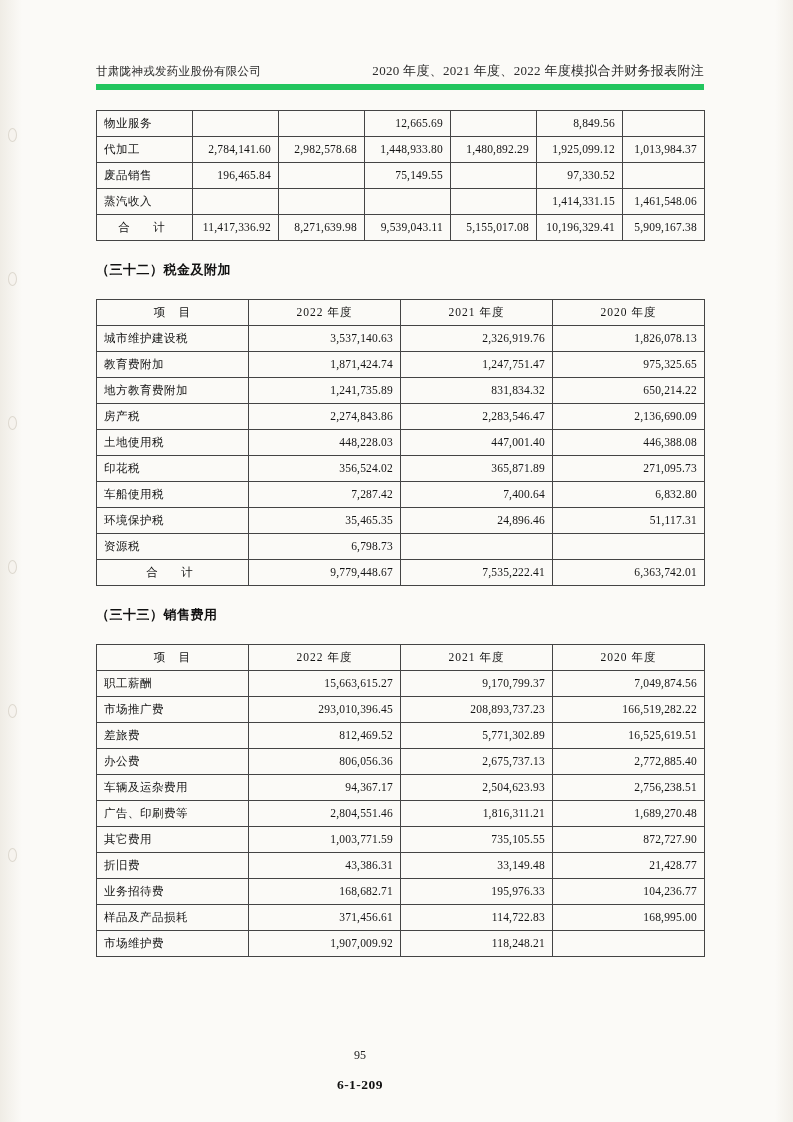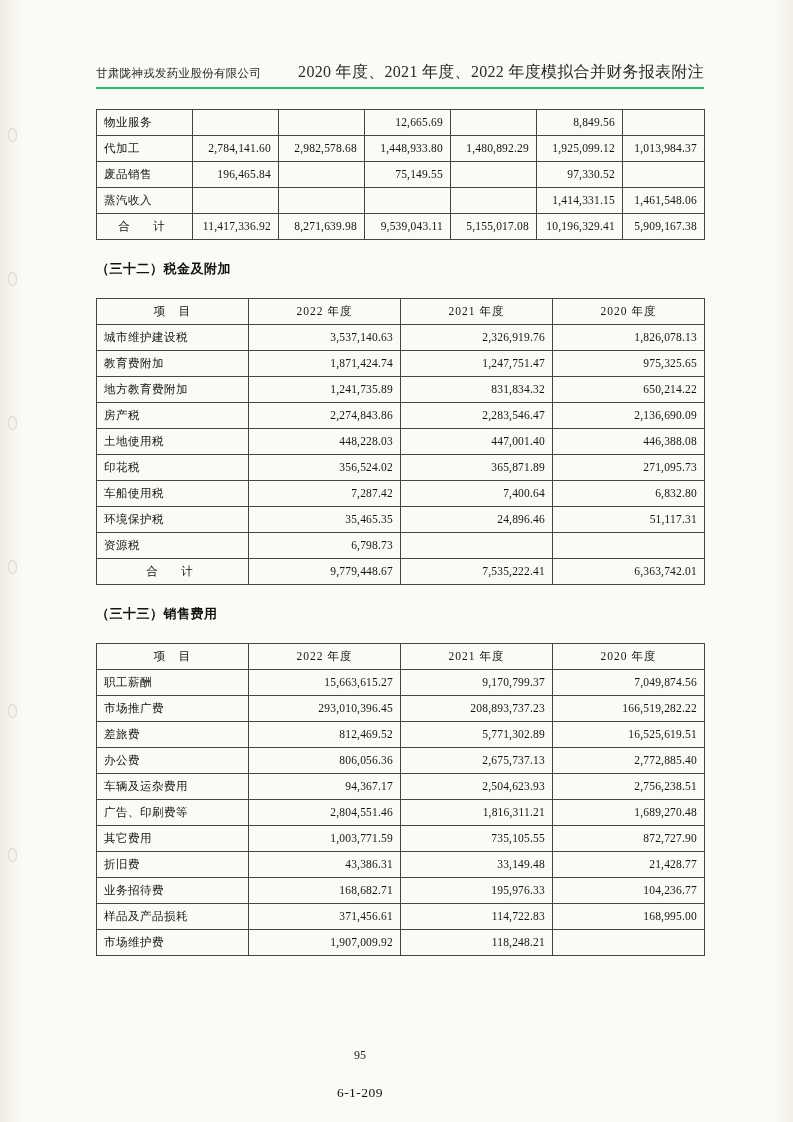--- a/index.html
+++ b/index.html
@@ -51,25 +51,25 @@
     width: 608px;
   }
 
   .header {
     display: flex;
     justify-content: space-between;
     align-items: baseline;
     font-size: 11.5px;
     color: #2a2a2a;
     padding-bottom: 4px;
-    border-bottom: 2px solid #22c55e;
+    border-bottom: 6px solid #22c55e;
     letter-spacing: 0.3px;
   }
   .header .left { white-space: nowrap; }
-  .header .right { white-space: nowrap; font-size: 16px; }
+  .header .right { white-space: nowrap; font-size: 13px; }
 
   table {
     border-collapse: collapse;
     width: 100%;
     table-layout: fixed;
   }
   table.tbl {
     margin-top: 20px;
     border: 1px solid #444;
   }
@@ -103,23 +103,23 @@
     left: 0;
     top: 1048px;
     width: 720px;
     text-align: center;
   }
   .pagenum {
     font-size: 12px;
     color: #222;
   }
   .docnum {
-    margin-top: 22px;
+    margin-top: 14px;
     font-size: 13.5px;
-    font-weight: normal;
+    font-weight: bold;
     color: #111;
     letter-spacing: 0.5px;
   }
 </style>
 </head>
 <body>
 
 <div class="page">
   <div class="paper-edge-left"></div>
   <div class="paper-edge-right"></div>

